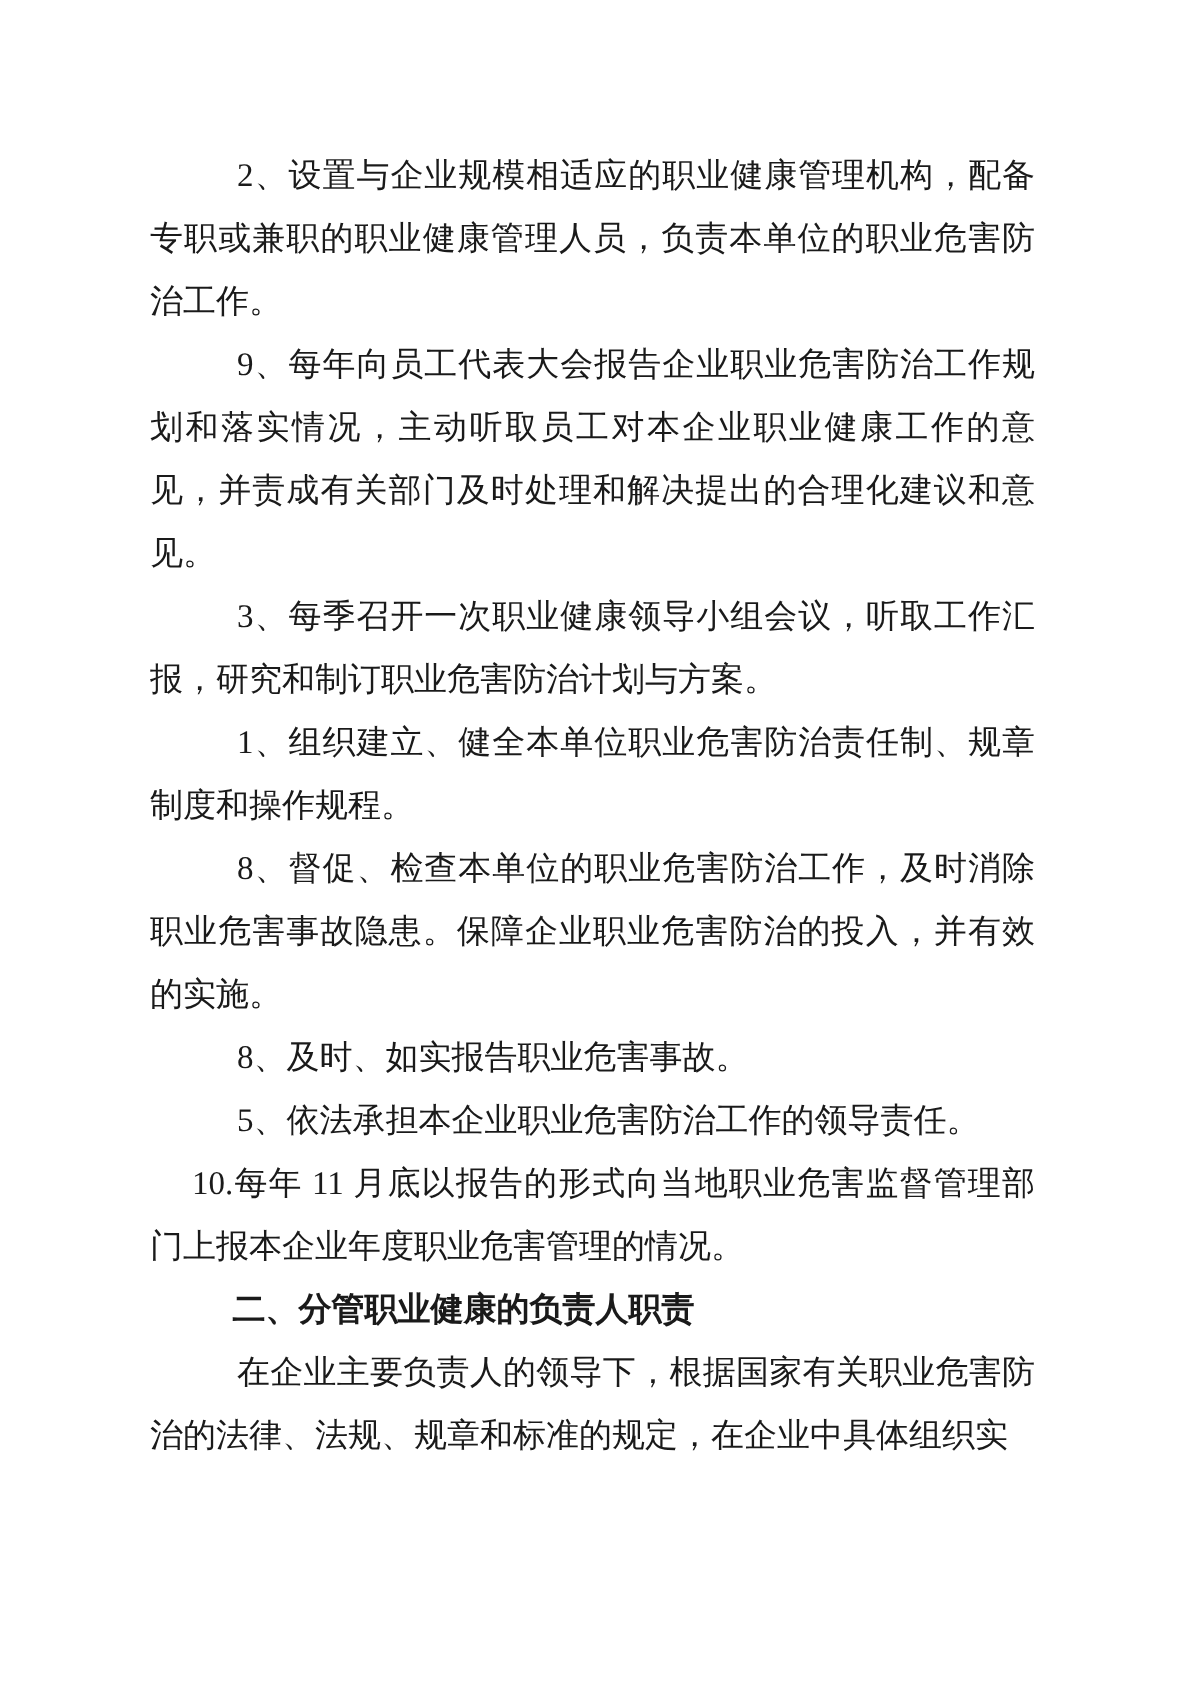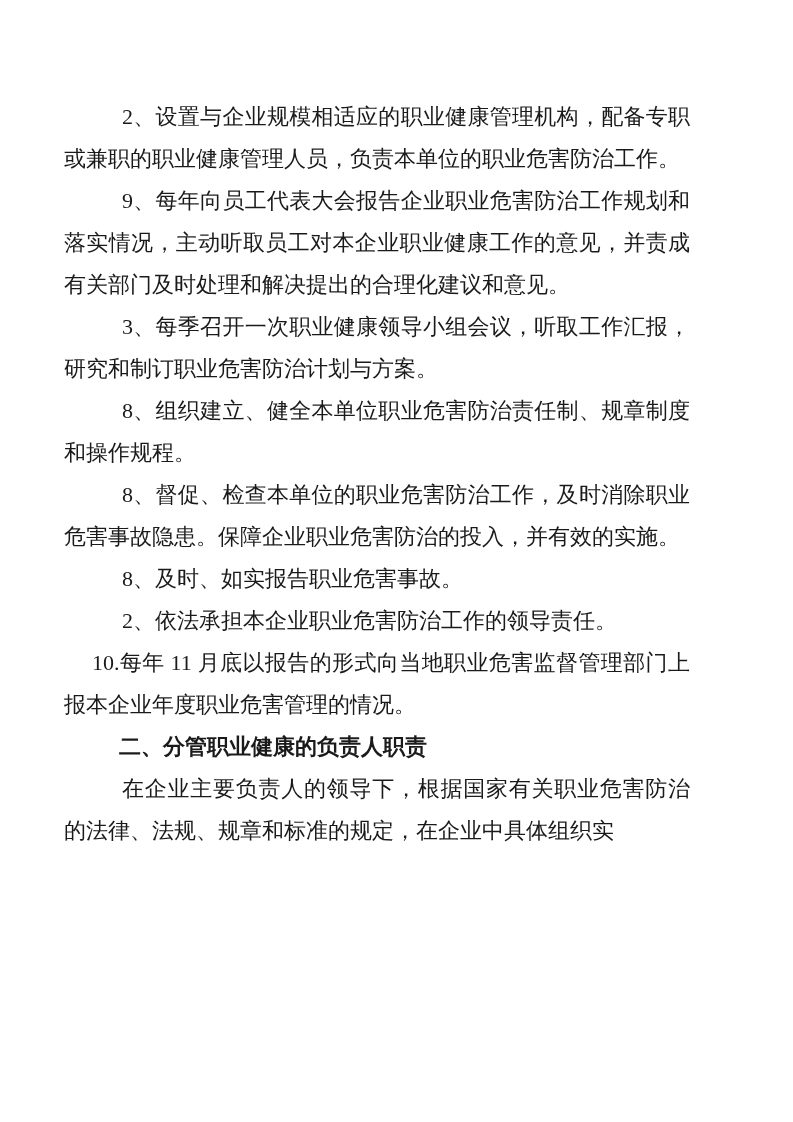--- a/index.html
+++ b/index.html
@@ -7,21 +7,21 @@
     padding: 0;
     background: #ffffff;
   }
   .page {
     position: relative;
     width: 793px;
     height: 990px;
     margin: 0 auto;
     background: #ffffff;
     box-sizing: border-box;
-    padding: 96px 103px 0 64px;
+    padding: 96px 103px 0 100px;
     overflow: hidden;
   }
   .doc-body {
     font-family: "Liberation Serif", "DejaVu Serif", serif;
     font-size: 22px;
     line-height: 42px;
     color: #1a1a1a;
     text-align: justify;
   }
   .doc-body p {
@@ -40,21 +40,21 @@
   }
 </style>
 </head>
 <body>
 
 <div class="page">
   <div class="doc-body">
     <p class="para-indent">2、设置与企业规模相适应的职业健康管理机构，配备专职或兼职的职业健康管理人员，负责本单位的职业危害防治工作。</p>
     <p class="para-indent">9、每年向员工代表大会报告企业职业危害防治工作规划和落实情况，主动听取员工对本企业职业健康工作的意见，并责成有关部门及时处理和解决提出的合理化建议和意见。</p>
     <p class="para-indent">3、每季召开一次职业健康领导小组会议，听取工作汇报，研究和制订职业危害防治计划与方案。</p>
-    <p class="para-indent">8、组织建立、健全本单位职业危害防治责任制、规章制度和操作规程。</p>
+    <p class="para-indent">1、组织建立、健全本单位职业危害防治责任制、规章制度和操作规程。</p>
     <p class="para-indent">8、督促、检查本单位的职业危害防治工作，及时消除职业危害事故隐患。保障企业职业危害防治的投入，并有效的实施。</p>
     <p class="para-indent">8、及时、如实报告职业危害事故。</p>
-    <p class="para-indent">2、依法承担本企业职业危害防治工作的领导责任。</p>
+    <p class="para-indent">5、依法承担本企业职业危害防治工作的领导责任。</p>
     <p class="para-small-indent">10.每年 11 月底以报告的形式向当地职业危害监督管理部门上报本企业年度职业危害管理的情况。</p>
     <p class="section-heading">二、分管职业健康的负责人职责</p>
     <p class="para-indent">在企业主要负责人的领导下，根据国家有关职业危害防治的法律、法规、规章和标准的规定，在企业中具体组织实</p>
   </div>
 </div>
 
 </body></html>

